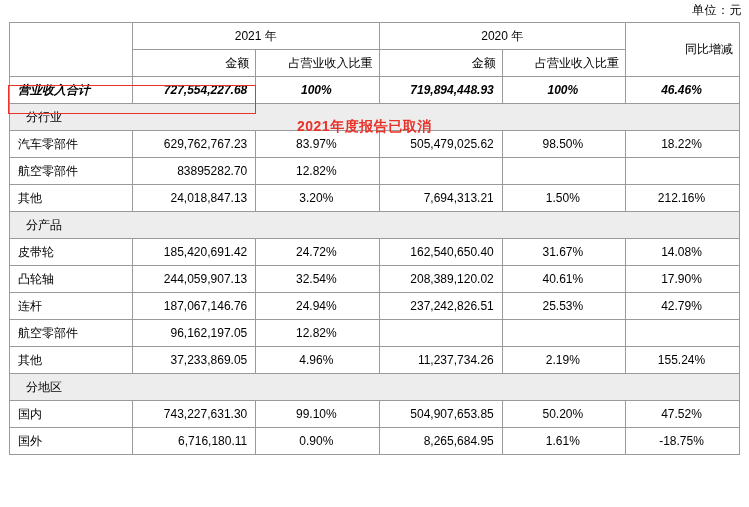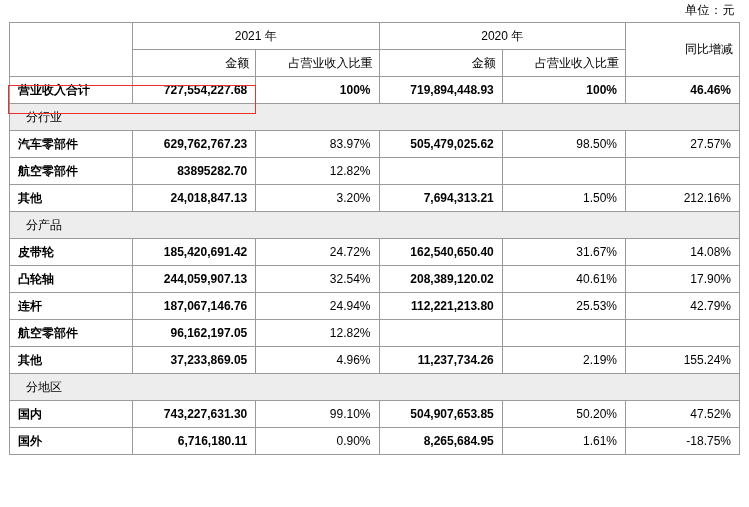--- a/index.html
+++ b/index.html
@@ -17,21 +17,21 @@
   }
   .page {
     position: relative;
     width: 749px;
     height: 507px;
     box-sizing: border-box;
   }
   .unit-line {
     position: absolute;
     top: 2px;
-    right: 14px;
+    right: 7px;
     font-size: 12px;
     letter-spacing: 0.5px;
     color: #000;
   }
   .table-wrap {
     position: absolute;
     top: 22px;
     left: 9px;
     width: 658px;
   }
@@ -54,31 +54,32 @@
   thead td {
     text-align: center;
     background: #ffffff;
     font-size: 12px;
   }
   .c-label { width: 123px; text-align: left; }
   .c-amt { width: 123px; text-align: right; padding-left: 12px; }
   .c-pct { width: 124px; text-align: right; }
   .c-yoy { width: 114px; text-align: right; margin-top: 20px; }
 
-  tbody td.label { text-align: left; padding-left: 8px; font-weight: bold; }
-  tbody td.num { text-align: right; padding-right: 8px; font-weight: bold; }
-  tbody td.pct { text-align: right; padding-right: 8px; }
+  tbody td.label { text-align: left; padding-left: 8px; }
+  tbody td.num { text-align: right; padding-right: 8px; }
+  tbody td.pct { text-align: center; padding-right: 8px; }
 
   tr.section td {
     background: #ededed;
     text-align: left;
     padding-left: 16px;
   }
   tr.total td {
     font-weight: bold;
+    font-style: italic;
   }
   tr.total td.label { font-weight: bold; }
 
   
   .redbox {
     position: absolute;
     border: 1.6px solid #e8322a;
     left: 8px;
     top: 85px;
     width: 248px;
@@ -130,21 +131,21 @@
           </tr>
           <tr class="section">
             <td colspan="6">分行业</td>
           </tr>
           <tr>
             <td class="label">汽车零部件</td>
             <td class="num">629,762,767.23</td>
             <td class="pct">83.97%</td>
             <td class="num">505,479,025.62</td>
             <td class="pct">98.50%</td>
-            <td class="pct">27.57%</td>
+            <td class="pct">18.22%</td>
           </tr>
           <tr>
             <td class="label">航空零部件</td>
             <td class="num">83895282.70</td>
             <td class="pct">12.82%</td>
             <td class="num"></td>
             <td class="pct"></td>
             <td class="pct"></td>
           </tr>
           <tr>
@@ -171,21 +172,21 @@
             <td class="num">244,059,907.13</td>
             <td class="pct">32.54%</td>
             <td class="num">208,389,120.02</td>
             <td class="pct">40.61%</td>
             <td class="pct">17.90%</td>
           </tr>
           <tr>
             <td class="label">连杆</td>
             <td class="num">187,067,146.76</td>
             <td class="pct">24.94%</td>
-            <td class="num">112,221,213.80</td>
+            <td class="num">237,242,826.51</td>
             <td class="pct">25.53%</td>
             <td class="pct">42.79%</td>
           </tr>
           <tr>
             <td class="label">航空零部件</td>
             <td class="num">96,162,197.05</td>
             <td class="pct">12.82%</td>
             <td class="num"></td>
             <td class="pct"></td>
             <td class="pct"></td>
@@ -215,14 +216,15 @@
             <td class="pct">0.90%</td>
             <td class="num">8,265,684.95</td>
             <td class="pct">1.61%</td>
             <td class="pct">-18.75%</td>
           </tr>
         </tbody>
     </table>
   </div>
 
   <div class="redbox"></div>
+  <div class="red-note">2021年度报告已取消</div>
 
 </div>
 
 </body></html>

